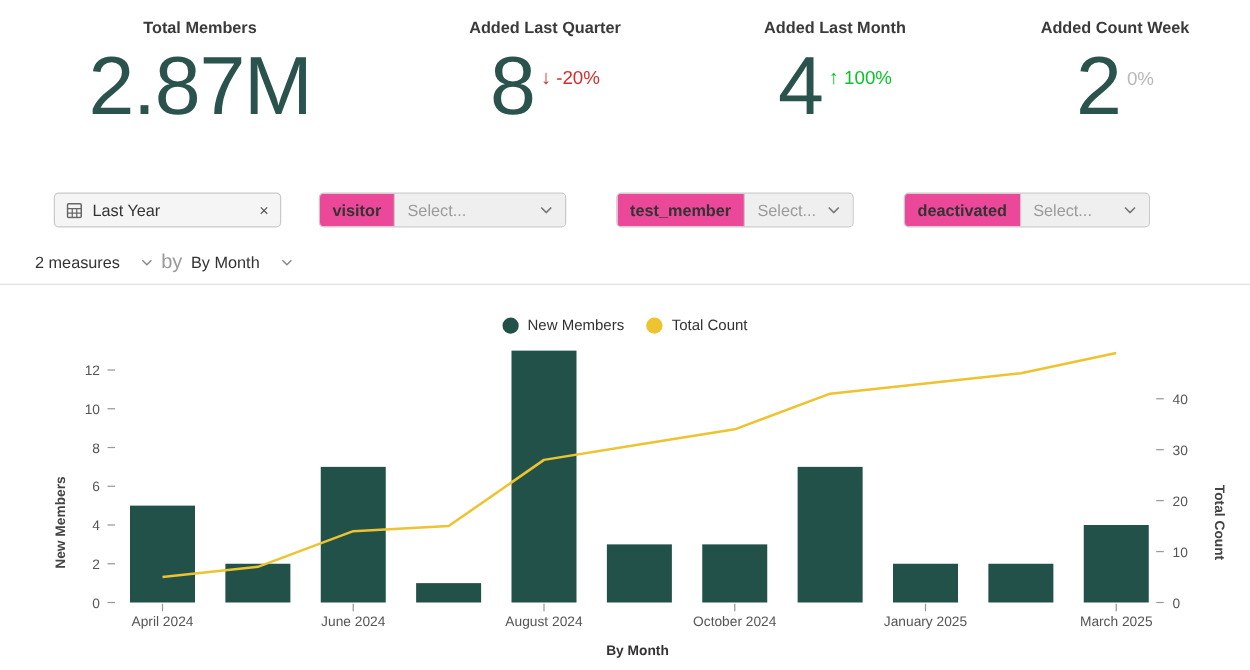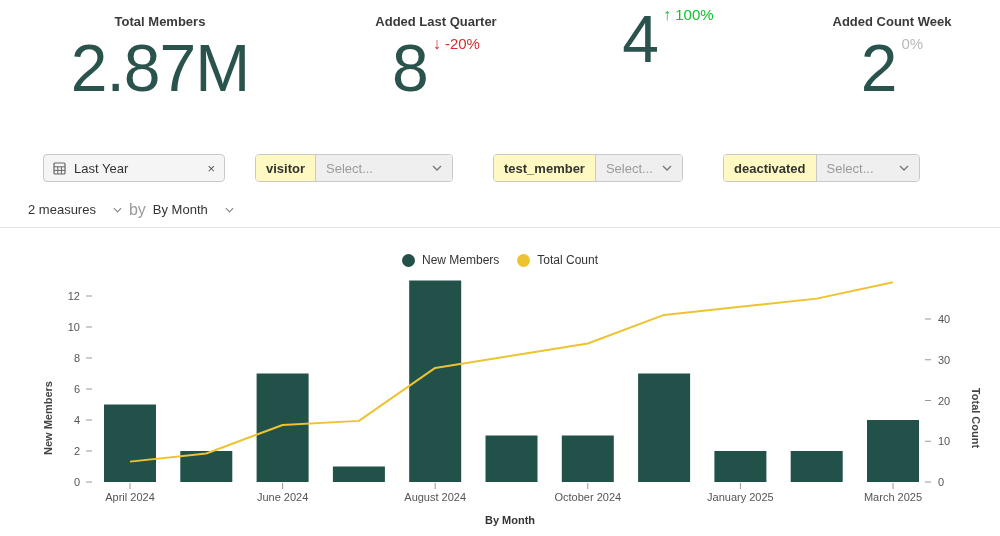--- a/index.html
+++ b/index.html
@@ -7,37 +7,37 @@
     --green:#0bc32a; --gray:#b9b9b9;
   }
   *{box-sizing:border-box;margin:0;padding:0;}
   body{font-family:"Liberation Sans","DejaVu Sans",sans-serif;background:#fff;}
   .page{width:1000px;height:536px;overflow:hidden;background:#fff;}
 
   
   .kpi-row{display:grid;grid-template-columns:320px 232px 232px 216px;}
   .kpi{text-align:center;}
   .kpi-label{margin-top:14px;font-size:13px;font-weight:600;color:#3a3a3a;}
-  .kpi-value-row{margin-top:6px;display:flex;justify-content:center;align-items:flex-start;}
+  .kpi-value-row{margin-top:6px;display:flex;justify-content:center;align-items:center;}
   .kpi-value{font-size:66px;line-height:1;color:var(--kpi);letter-spacing:-1px;}
   .kpi-delta{font-size:15px;font-weight:500;margin-left:5px;padding-bottom:10px;white-space:nowrap;}
   .kpi-delta .arrow{font-size:16px;}
   .delta-down{color:var(--red);}
   .delta-up{color:var(--green);}
   .delta-flat{color:var(--gray);}
 
   
   .filter-row{display:flex;align-items:center;margin:53px 0 0 28px;height:28px;padding-left:15px;}
   .time-filter{width:182px;height:28px;display:flex;align-items:center;background:#f5f5f5;
     border:1px solid #c9c9c9;border-radius:4px;padding:0 9px;}
   .time-filter .tf-label{flex:1;font-size:13px;color:#333;margin-left:8px;}
   .tf-close{font-size:13px;color:#555;cursor:pointer;}
   .select-filter{height:28px;display:flex;align-items:stretch;border:1px solid #c9c9c9;
     border-radius:4px;overflow:hidden;}
-  .sf-label{display:flex;align-items:center;background:#fef9c3;border-right:1px solid #c9c9c9;
+  .sf-label{display:flex;align-items:center;background:#ec4899;border-right:1px solid #c9c9c9;
     padding:0 10px;font-size:13px;font-weight:600;color:#333;}
   .sf-value{display:flex;align-items:center;flex:1;background:#efefef;color:#9a9a9a;
     font-size:13px;padding:0 10px;justify-content:space-between;}
   .f2{width:198px;margin-left:30px;}
   .f3{width:190px;margin-left:40px;}
   .f4{width:197px;margin-left:40px;}
 
   
   .measures-row{display:flex;align-items:center;margin:19px 0 0 28px;font-size:13px;height:17px;}
   .m-drop{display:flex;align-items:center;color:#333;font-weight:500;cursor:pointer;gap:12px;}
@@ -73,20 +73,21 @@
       </div>
     </div>
     <div class="kpi">
       <div class="kpi-label">Added Last Quarter</div>
       <div class="kpi-value-row">
         <span class="kpi-value">8</span>
         <span class="kpi-delta delta-down"><span class="arrow">↓</span> <span>-20%</span></span>
       </div>
     </div>
     <div class="kpi">
+      <div class="kpi-label">Added Last Month</div>
       <div class="kpi-value-row">
         <span class="kpi-value">4</span>
         <span class="kpi-delta delta-up"><span class="arrow">↑</span> <span>100%</span></span>
       </div>
     </div>
     <div class="kpi">
       <div class="kpi-label">Added Count Week</div>
       <div class="kpi-value-row">
         <span class="kpi-value">2</span>
         <span class="kpi-delta delta-flat"><span>0%</span></span>

